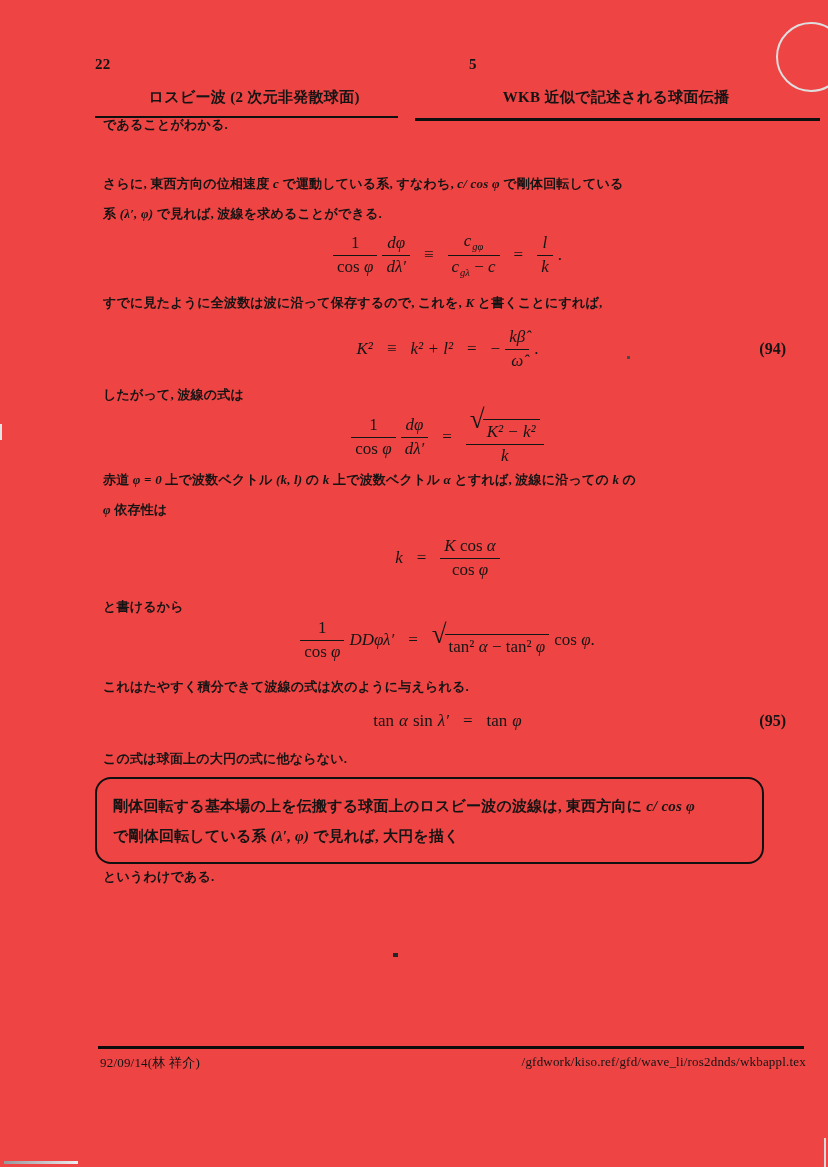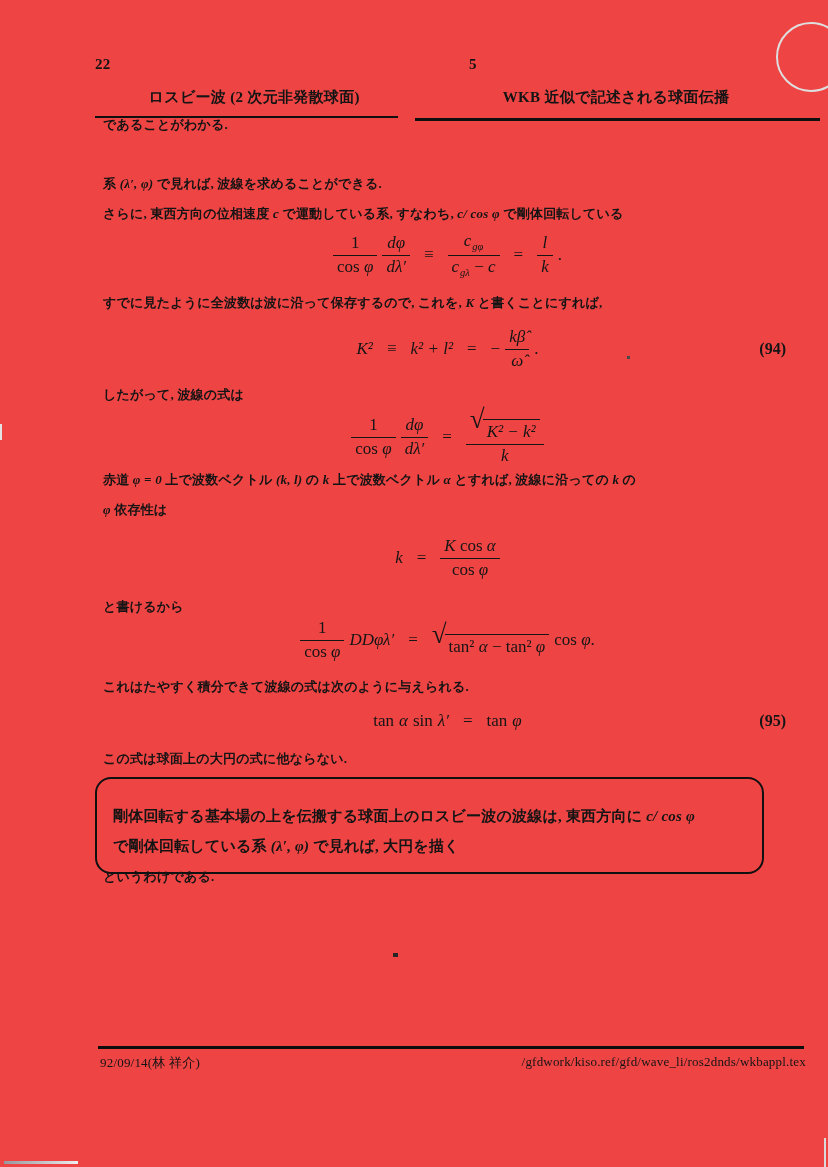--- a/index.html
+++ b/index.html
@@ -30,21 +30,21 @@
   .fr-n,.fr-d{padding:0 4px;line-height:1.2;white-space:nowrap;}
   .fr-b{align-self:stretch;border-top:1.6px solid #151515;margin:1px 0;}
   .ssub{font-size:10.5px;vertical-align:-4px;margin-left:1px;}
   .sqrt{display:inline-flex;white-space:nowrap;}
   .rsign{font-size:27px;line-height:.85;margin-right:-2px;}
   .rad{border-top:1.7px solid #151515;padding:2px 4px 0;white-space:nowrap;margin-top:11px;}
   .eqnum{position:absolute;right:6px;top:50%;transform:translateY(-50%);font-size:16px;font-weight:bold;}
 
   
   .note-box{position:absolute;left:95px;top:777px;width:633px;border:2.5px solid #101010;
-            border-radius:16px;padding:22px 16px 11px;font-size:15px;line-height:30px;
+            border-radius:16px;padding:12px 16px 11px;font-size:15px;line-height:30px;
             font-weight:600;letter-spacing:.2px;}
   .note-box .m{font-style:italic;}
 
   
   .f-rule{position:absolute;left:98px;top:1046px;width:706px;height:3px;background:#0d0d0d;}
   .footer{position:absolute;left:100px;top:1054px;width:706px;display:flex;
           justify-content:space-between;font-size:13px;font-weight:400;letter-spacing:.2px;}
 
   
   .arc{position:absolute;right:-18px;top:22px;width:66px;height:66px;border:2px solid #dedede;
@@ -70,22 +70,22 @@
       <span>5</span>
       <span class="jt">WKB 近似で記述される球面伝播</span>
     </div>
   </div>
 
   <div class="para" style="top:110px">
     <span>であることがわかる.</span>
   </div>
 
   <div class="para" style="top:169px">
+    <div><span>さらに, 東西方向の位相速度 </span><span class="m">c</span><span> で運動している系, すなわち, </span><span class="m">c/ cos φ</span><span> で剛体回転している</span></div>
     <div><span>系 </span><span class="m">(λ′, φ)</span><span> で見れば, 波線を求めることができる.</span></div>
-    <div><span>さらに, 東西方向の位相速度 </span><span class="m">c</span><span> で運動している系, すなわち, </span><span class="m">c/ cos φ</span><span> で剛体回転している</span></div>
   </div>
 
   <div class="eq" style="top:226px;height:58px">
     <span class="frac">
       <span class="fr-n rm">1</span>
       <span class="fr-b"></span>
       <span class="fr-d"><span class="rm">cos</span> <span class="it">φ</span></span>
     </span>
     <span class="frac">
       <span class="fr-n it">dφ</span>

